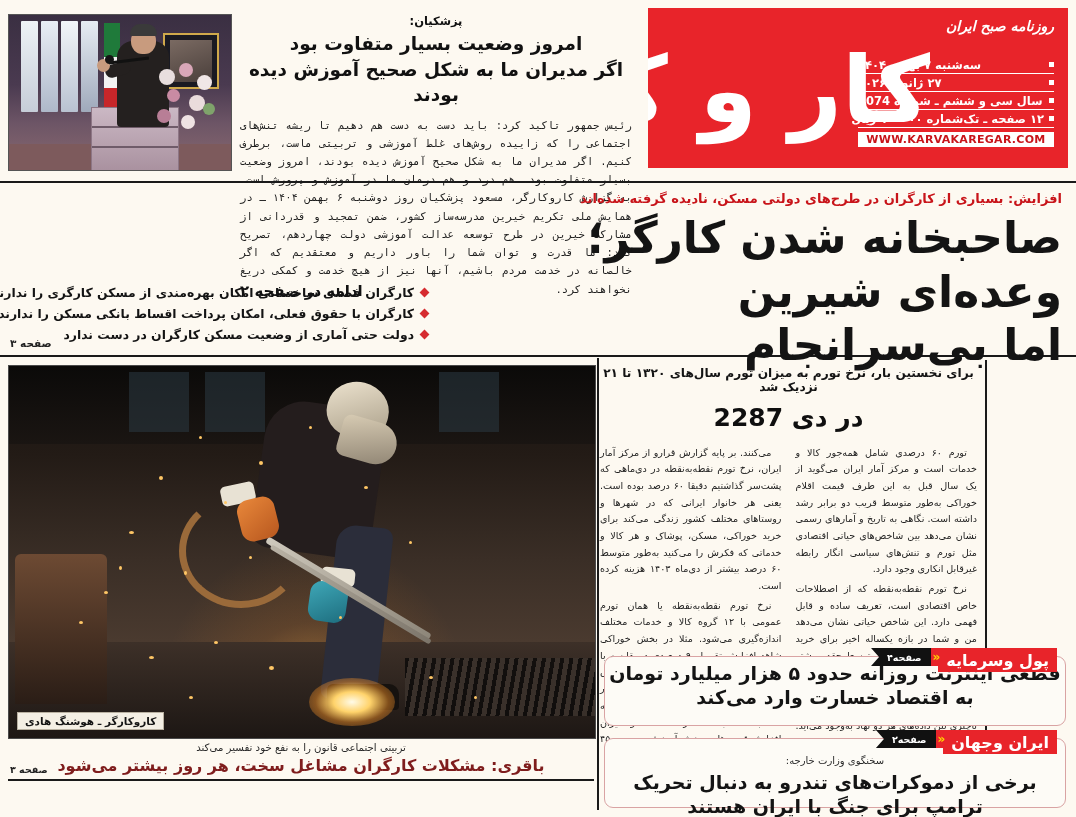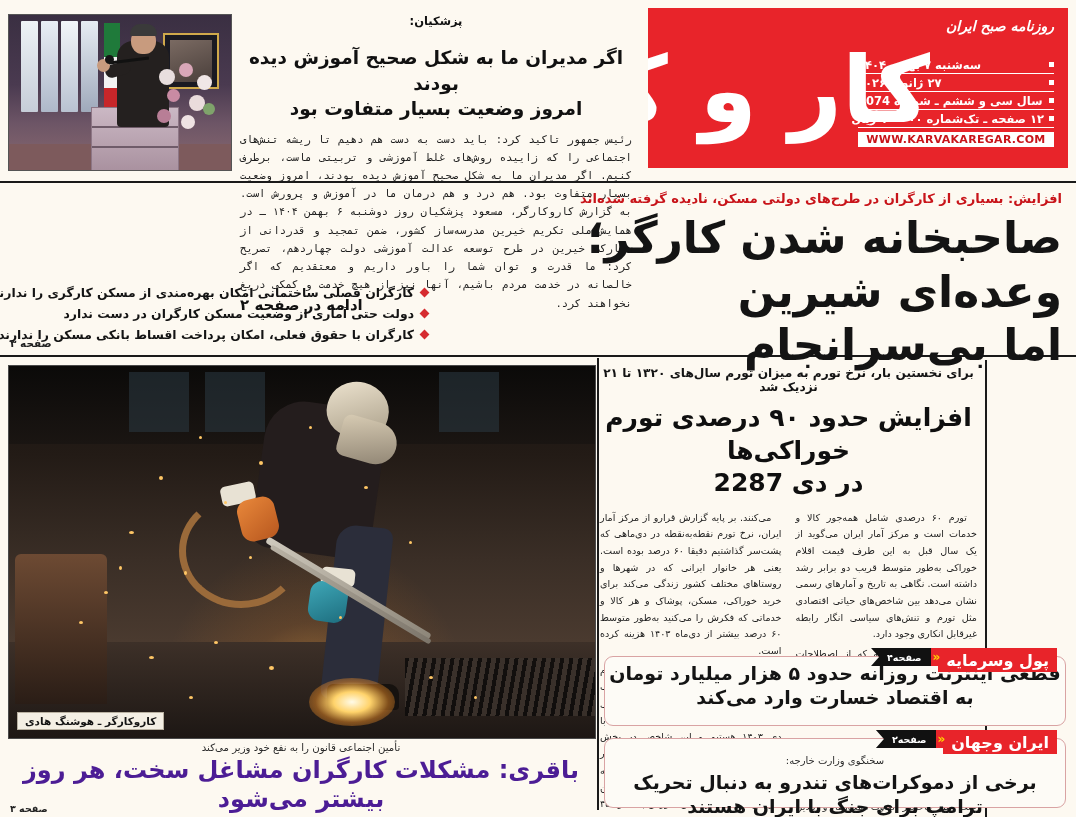--- a/index.html
+++ b/index.html
@@ -102,21 +102,21 @@
   .fl{position:absolute;border-radius:50%;}
   .tp-frame{position:absolute;right:12px;top:18px;width:52px;height:52px;background:#1a1a22;border:2px solid #cfa94b;}
   .tp-frame-in{position:absolute;inset:5px;background:linear-gradient(160deg,#7a6a62,#4a3f3b);}
   .tp-floor{position:absolute;left:0;right:0;bottom:0;height:26px;background:#7d5a5c;}
 
   
   .top-article{
     position:absolute;left:240px;top:14px;width:392px;
     direction:rtl;text-align:right;color:#111;
   }
-  .ta-kicker{font-size:11.5px;text-align:center;font-weight:bold;margin-bottom:17px;}
+  .ta-kicker{font-size:11.5px;text-align:center;font-weight:bold;margin-bottom:3px;}
   .ta-title{
     font-size:18.5px;font-weight:bold;line-height:1.38;
     text-align:center;margin:0 0 9px 0;
   }
   .ta-body{
     font-size:10.6px;line-height:1.72;text-align:justify;
     color:#1c1c1c;
     font-family:Liberation Mono, monospace;
   }
   .ta-cont{font-weight:bold;font-size:15px;float:left;margin-top:-17px;}
@@ -257,21 +257,21 @@
   }
 
   
   .bl{
     position:absolute;left:8px;top:742px;width:586px;
     direction:rtl;text-align:center;
     border-bottom:2px solid #1a1a1a;
     padding-bottom:4px;box-sizing:border-box;
   }
   .bl-kicker{font-size:10.2px;color:#2a2a2a;margin-bottom:3px;}
-  .bl-head{font-size:24px;font-weight:bold;color:#4c1d95;line-height:1.2;}
+  .bl-head{font-size:16px;font-weight:bold;color:#7f1d1d;line-height:1.2;}
   .bl-page{
     position:absolute;left:2px;bottom:4px;
     font-size:9.5px;font-weight:bold;color:#222;
   }
   .vline{
     position:absolute;left:597px;top:358px;width:2px;height:452px;background:#1a1a1a;
   }
 </style>
 </head>
 <body>
@@ -310,22 +310,22 @@
         <span class="fl" style="left:36px;top:36px;width:16px;height:16px;background:#eadcdc"></span>
         <span class="fl" style="left:4px;top:50px;width:14px;height:14px;background:#b87e96"></span>
         <span class="fl" style="left:28px;top:56px;width:14px;height:14px;background:#efe3e3"></span>
         <span class="fl" style="left:50px;top:44px;width:12px;height:12px;background:#7fa36b"></span>
       </div>
     </div>
 
     <div class="top-article">
       <div class="ta-kicker">پزشکیان:</div>
       <div class="ta-title">
+        <div>امروز وضعیت بسیار متفاوت بود</div>
         <div>اگر مدیران ما به شکل صحیح آموزش دیده بودند</div>
-        <div>امروز وضعیت بسیار متفاوت بود</div>
       </div>
       <div class="ta-body">رئیس جمهور تاکید کرد: باید دست به دست هم دهیم تا ریشه تنش‌های اجتماعی را که زاییده روش‌های غلط آموزشی و تربیتی ماست، برطرف کنیم. اگر مدیران ما به شکل صحیح آموزش دیده بودند، امروز وضعیت بسیار متفاوت بود. هم درد و هم درمان ما در آموزش و پرورش است. به گزارش کاروکارگر، مسعود پزشکیان روز دوشنبه ۶ بهمن ۱۴۰۴ ـ در همایش ملی تکریم خیرین مدرسه‌ساز کشور، ضمن تمجید و قدردانی از مشارکت خیرین در طرح توسعه عدالت آموزشی دولت چهاردهم، تصریح کرد: ما قدرت و توان شما را باور داریم و معتقدیم که اگر خالصانه در خدمت مردم باشیم، آنها نیز از هیچ خدمت و کمکی دریغ نخواهند کرد.</div>
       <div class="ta-cont">ادامه در صفحه ۲</div>
     </div>
 
     <div class="logo-block">
       <div class="logo-word">کار و کارگر</div>
       <div class="logo-tagline">روزنامه صبح ایران</div>
       <div class="masthead-meta">
         <div class="meta-row">
@@ -355,25 +355,25 @@
       <div>صاحبخانه شدن کارگر؛ وعده‌ای شیرین</div>
       <div>اما بی‌سرانجام</div>
     </div>
     <div class="lead-bullets">
       <div class="lb-row">
         <span class="lb-dia"></span>
         <span>کارگران فصلی ساختمانی امکان بهره‌مندی از مسکن کارگری را ندارند</span>
       </div>
       <div class="lb-row">
         <span class="lb-dia"></span>
-        <span>دولت حتی آماری از وضعیت مسکن کارگران در دست ندارد</span>
+        <span>کارگران با حقوق فعلی، امکان پرداخت اقساط بانکی مسکن را ندارند</span>
       </div>
       <div class="lb-row">
         <span class="lb-dia"></span>
-        <span>کارگران با حقوق فعلی، امکان پرداخت اقساط بانکی مسکن را ندارند</span>
+        <span>دولت حتی آماری از وضعیت مسکن کارگران در دست ندارد</span>
       </div>
     </div>
     <div class="lead-page">صفحه ۳</div>
   </div>
 
   <div class="main-photo">
     <div class="mp-bg"></div>
     <div class="mp-wall"></div>
     <div class="mp-win" style="left:120px"></div>
     <div class="mp-win" style="left:196px"></div>
@@ -415,21 +415,20 @@
     <span class="spk" style="left:110px;top:200px;width:3px;height:4px"></span>
     <span class="spk" style="left:240px;top:190px;width:3px;height:3px"></span>
     <div class="mp-caption">کاروکارگر ـ هوشنگ هادی</div>
   </div>
 
   <div class="vline"></div>
 
   <div class="rcol">
     <div class="rc-kicker">برای نخستین بار، نرخ تورم به میزان تورم سال‌های ۱۳۲۰ تا ۲۱ نزدیک شد</div>
     <div class="rc-title">
-      <div>افزایش حدود ۹۰ درصدی تورم خوراکی‌ها</div>
       <div>در دی 2287</div>
     </div>
     <div class="rc-cols">
       <p>تورم ۶۰ درصدی شامل همه‌جور کالا و خدمات است و مرکز آمار ایران می‌گوید از یک سال قبل به این طرف قیمت اقلام خوراکی به‌طور متوسط قریب دو برابر رشد داشته است. نگاهی به تاریخ و آمارهای رسمی نشان می‌دهد بین شاخص‌های حیاتی اقتصادی مثل تورم و تنش‌های سیاسی انگار رابطه غیرقابل انکاری وجود دارد.</p>
       <p>نرخ تورم نقطه‌به‌نقطه که از اصطلاحات خاص اقتصادی است، تعریف ساده و قابل فهمی دارد. این شاخص حیاتی نشان می‌دهد من و شما در بازه یکساله اخیر برای خرید هرکالا و خدماتی به طور متوسط چقدر بیشتر یا کمتر هزینه کردیم.</p>
       <p>نرخ تورم نقطه‌به‌نقطه از سوی مرکز آمار و بانک مرکزی اعلام می‌شود و معمولا تفاوت ناچیزی بین داده‌های هر دو نهاد به‌وجود می‌آید. علت هم به‌خاطر تفاوت معیارها و دلایل دیگری است اما نهایتا هر دو نهاد تصویری قابل درک از میزان تغییر قیمت‌ها ارائه</p>
       <p>می‌کنند. بر پایه گزارش قرارو از مرکز آمار ایران، نرخ تورم نقطه‌به‌نقطه در دی‌ماهی که پشت‌سر گذاشتیم دقیقا ۶۰ درصد بوده است. یعنی هر خانوار ایرانی که در شهرها و روستاهای مختلف کشور زندگی می‌کند برای خرید خوراکی، مسکن، پوشاک و هر کالا و خدماتی که فکرش را می‌کنید به‌طور متوسط ۶۰ درصد بیشتر از دی‌ماه ۱۴۰۳ هزینه کرده است.</p>
       <p>نرخ تورم نقطه‌به‌نقطه یا همان تورم عمومی با ۱۲ گروه کالا و خدمات مختلف اندازه‌گیری می‌شود. مثلا در بخش خوراکی شاهد افزایش تقریبا ۹۰ درصدی درمقایسه با دی ۱۴۰۳ هستیم و این شاخص در بخش دخانیات به حدود ۷۲ درصد می‌رسد. یا مثلا در بخش حمل و نقل که نرخ تورم به نقطه‌به‌نقطه به ۵۳ درصد است و میزان افزایش قیمت‌ها در بخش آموزش به حدود ۴۵ درصد می‌رسد.</p>
     </div>
     <div class="rc-cont">ادامه در صفحه ۴</div>
@@ -448,18 +447,18 @@
     <div class="tz-banner">
       <span class="tz-sec">ایران وجهان</span>
       <span class="tz-chev">«</span>
       <span class="tz-pg">صفحه۲</span>
     </div>
     <div class="tz-kicker">سخنگوی وزارت خارجه:</div>
     <div class="tz-head">برخی از دموکرات‌های تندرو به دنبال تحریک ترامپ برای جنگ با ایران هستند</div>
   </div>
 
   <div class="bl">
-    <div class="bl-kicker">تأمین اجتماعی قانون را به نفع خود وزیر می‌کند</div>
+    <div class="bl-kicker">تربیتی اجتماعی قانون را به نفع خود تفسیر می‌کند</div>
     <div class="bl-head">باقری: مشکلات کارگران مشاغل سخت، هر روز بیشتر می‌شود</div>
     <div class="bl-page">صفحه ۳</div>
   </div>
 
 </div>
 
 </body></html>

